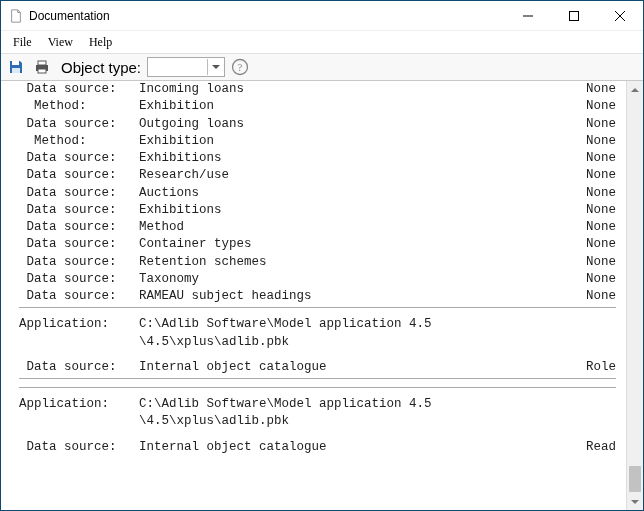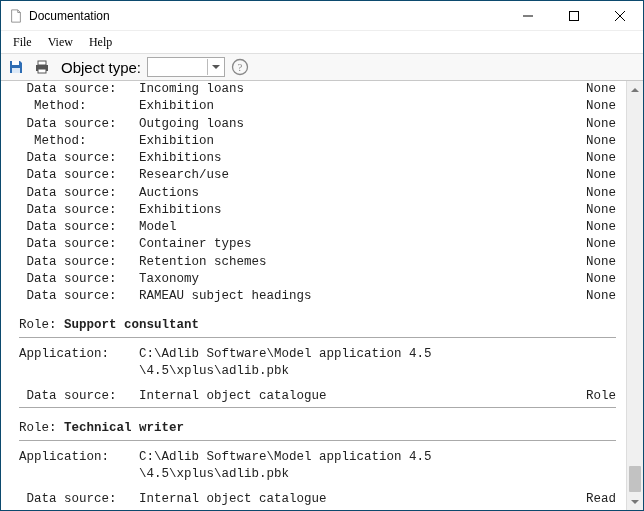--- a/index.html
+++ b/index.html
@@ -240,21 +240,21 @@
           <span class="c2 c2w">Auctions                                </span>
           <span class="c3">None</span>
         </div>
         <div class="row">
           <span class="c1"> Data source:   </span>
           <span class="c2 c2w">Exhibitions                             </span>
           <span class="c3">None</span>
         </div>
         <div class="row">
           <span class="c1"> Data source:   </span>
-          <span class="c2 c2w">Model                                  </span>
+          <span class="c2 c2w">Method                                  </span>
           <span class="c3">None</span>
         </div>
         <div class="row">
           <span class="c1"> Data source:   </span>
           <span class="c2 c2w">Container types                         </span>
           <span class="c3">None</span>
         </div>
         <div class="row">
           <span class="c1"> Data source:   </span>
           <span class="c2 c2w">Retention schemes                       </span>
@@ -263,35 +263,33 @@
         <div class="row">
           <span class="c1"> Data source:   </span>
           <span class="c2 c2w">Taxonomy                                </span>
           <span class="c3">None</span>
         </div>
         <div class="row">
           <span class="c1"> Data source:   </span>
           <span class="c2 c2w">RAMEAU subject headings                 </span>
           <span class="c3">None</span>
         </div>
-        <div class="role-row"><span>Role: </span><span class="bold">Support consultant</span></div>
         <hr class="sep">
         <div class="app-row">
           <span class="c1">Application:    </span>
           <span class="c2">C:\Adlib Software\Model application 4.5
 \4.5\xplus\adlib.pbk</span>
         </div>
         <div class="gap"></div>
         <div class="row">
           <span class="c1"> Data source:   </span>
           <span class="c2 c2w">Internal object catalogue               </span>
           <span class="c3">Role</span>
         </div>
         <hr class="sep">
-        <div class="role-row"><span>Role: </span><span class="bold">Technical writer</span></div>
         <hr class="sep">
         <div class="app-row">
           <span class="c1">Application:    </span>
           <span class="c2">C:\Adlib Software\Model application 4.5
 \4.5\xplus\adlib.pbk</span>
         </div>
         <div class="gap"></div>
         <div class="row">
           <span class="c1"> Data source:   </span>
           <span class="c2 c2w">Internal object catalogue               </span>

